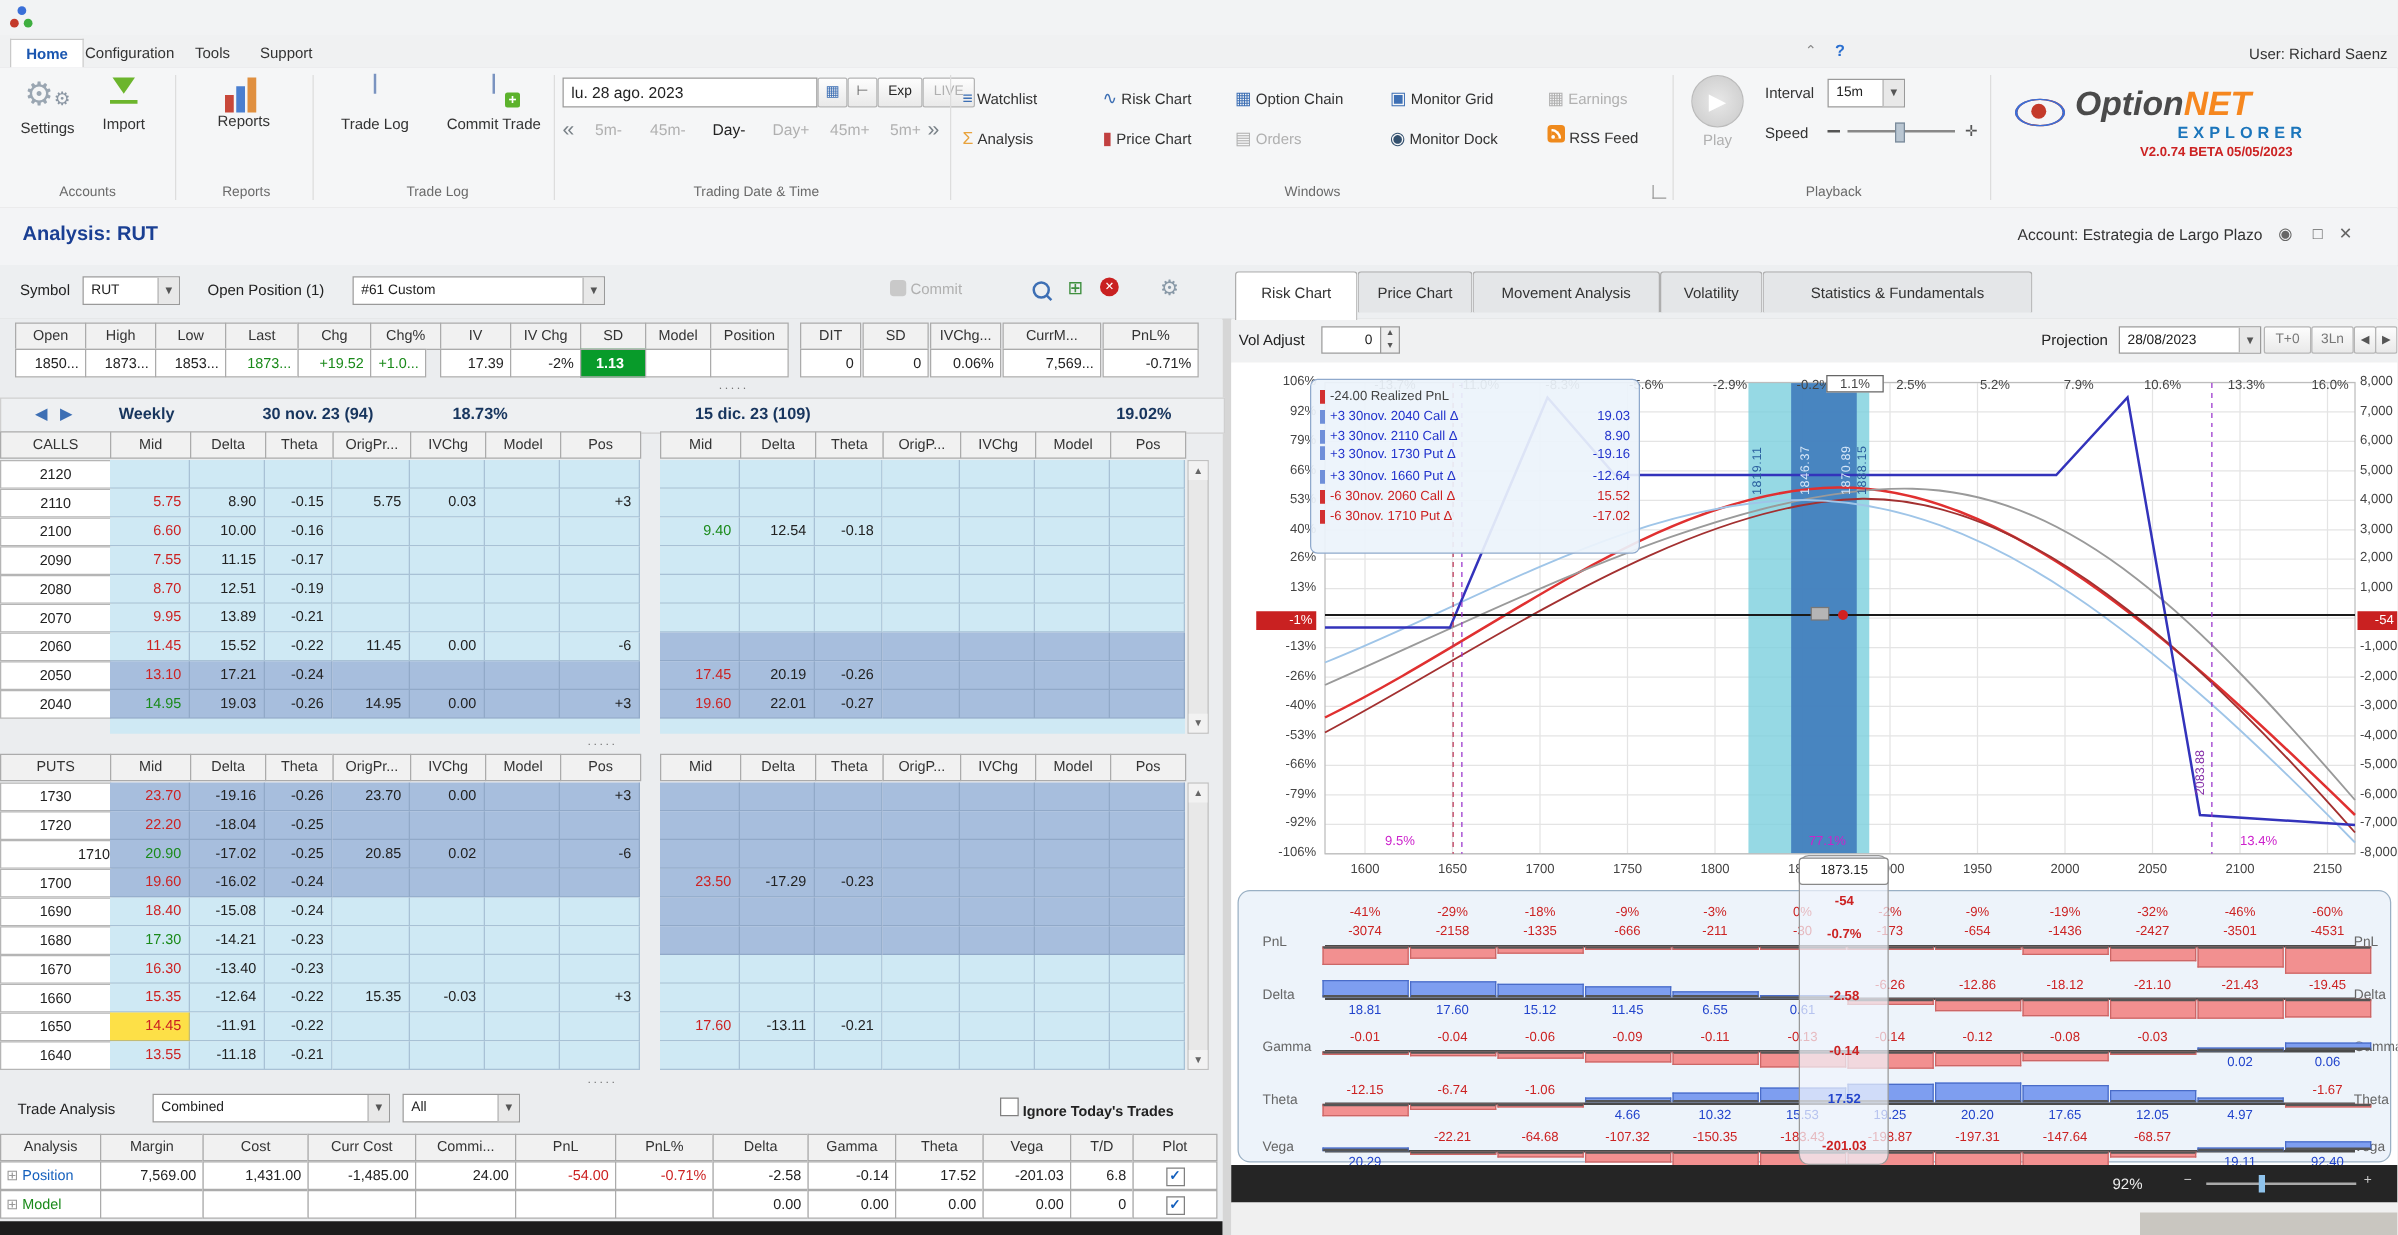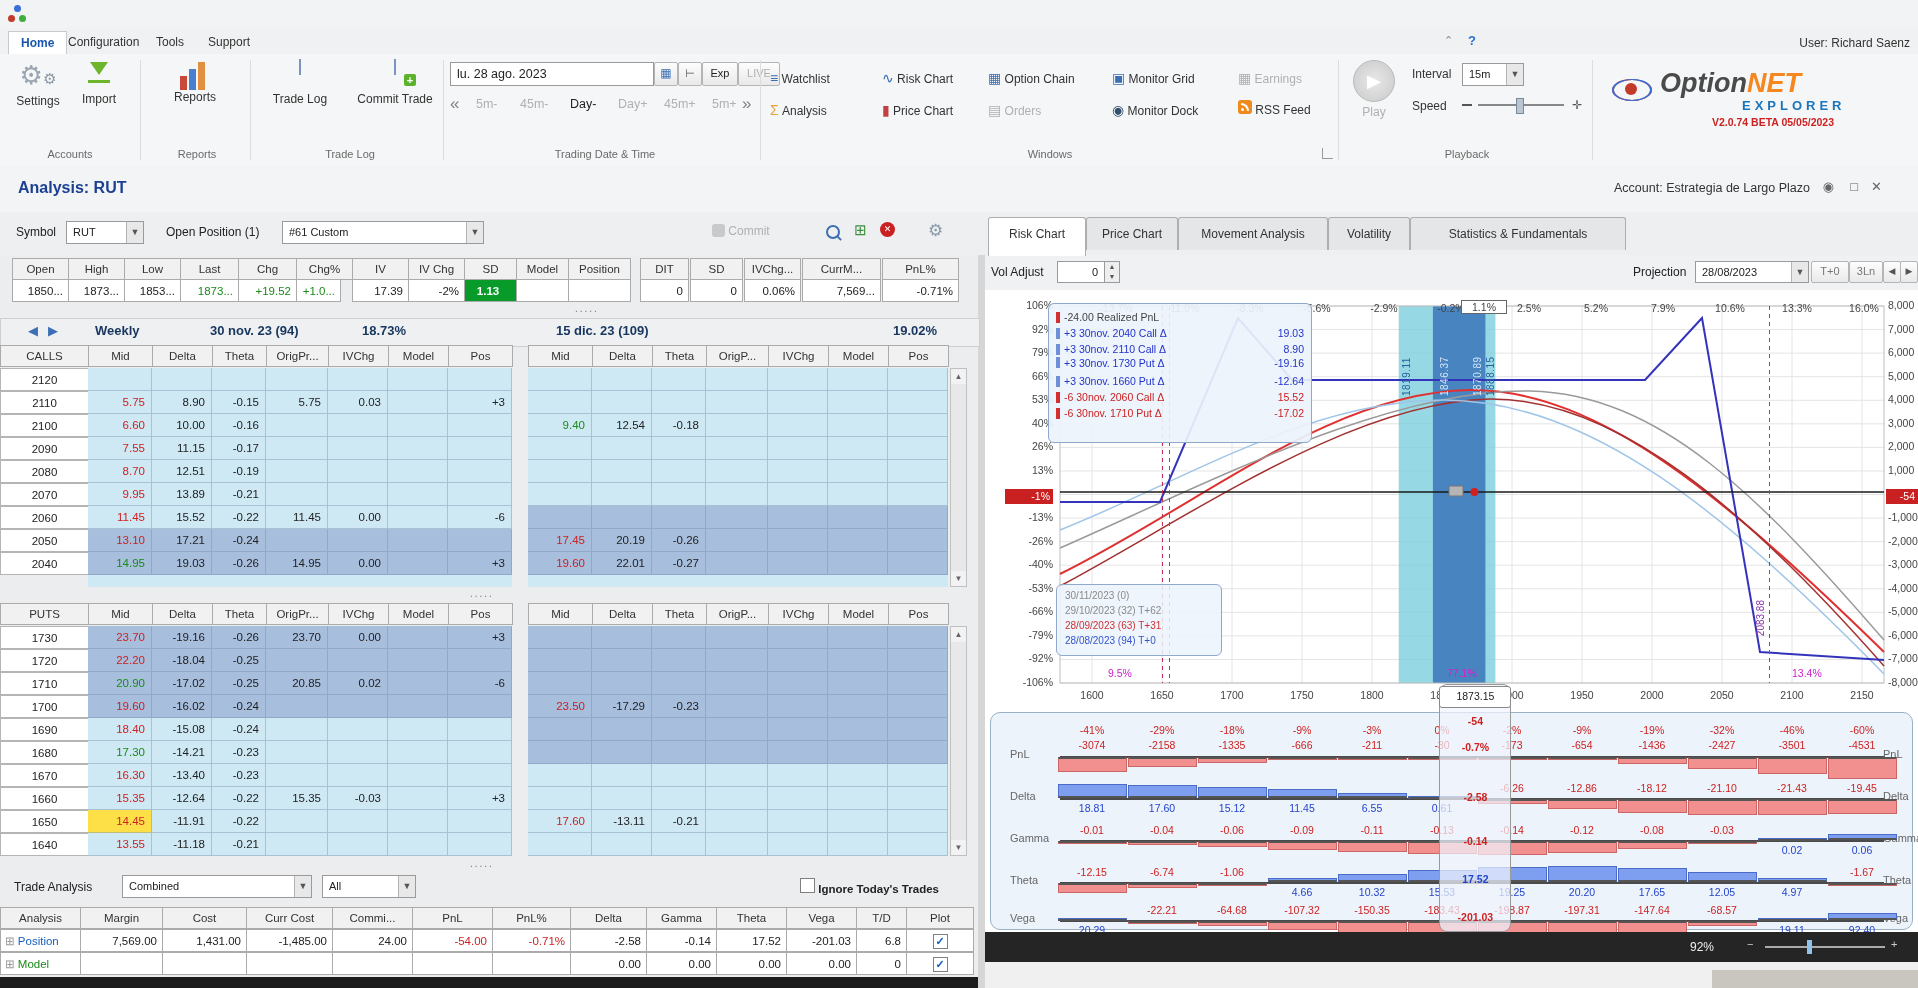--- a/index.html
+++ b/index.html
@@ -389,26 +389,20 @@
       <div style="display: flex; align-items: center; height: 16px; font-size: 10.5px; color: rgb(204, 34, 34);">
         <span style="width:4px;height:11px;background:#d23030;margin-right:4px"></span>
         <span style="flex:1">-6 30nov. 2060 Call Δ</span>
         <span>15.52</span>
       </div>
       <div style="display: flex; align-items: center; height: 16px; font-size: 10.5px; color: rgb(204, 34, 34);">
         <span style="width:4px;height:11px;background:#d23030;margin-right:4px"></span>
         <span style="flex:1">-6 30nov. 1710 Put Δ</span>
         <span>-17.02</span>
       </div>
-    </div>
-    <div class="box-note" style="left: 71px; top: 294px; width: 148px; height: 64px; padding: 3px 8px; z-index: 2; background: rgba(236, 243, 251, 0.85);">
-      <div style="position: static; font-size: 10px; line-height: 15px; color: rgb(138, 138, 138);">30/11/2023 (0)</div>
-      <div style="position: static; font-size: 10px; line-height: 15px; color: rgb(138, 138, 138);">29/10/2023 (32) T+62</div>
-      <div style="position: static; font-size: 10px; line-height: 15px; color: rgb(204, 51, 51);">28/09/2023 (63) T+31</div>
-      <div style="position: static; font-size: 10px; line-height: 15px; color: rgb(51, 85, 204);">28/08/2023 (94) T+0</div>
     </div>
     <div class="abs" style="left: 123px; top: 377px; color: rgb(204, 34, 204); font-size: 10.5px; z-index: 2;">9.5%</div>
     <div class="abs" style="left: 462px; top: 377px; color: rgb(204, 34, 204); font-size: 10.5px; z-index: 2;">77.1%</div>
     <div class="abs" style="left: 807px; top: 377px; color: rgb(204, 34, 204); font-size: 10.5px; z-index: 2;">13.4%</div>
     <div class="abs" style="left: 5px; top: 422px; width: 921px; height: 216px; background: rgb(237, 243, 250); border: 1px solid rgb(154, 176, 196); border-radius: 10px;"></div>
     <div class="glabel" style="left: 25px; top: 458px;">PnL</div>
     <div class="glabel" style="left: 898px; top: 458px;">PnL</div>
     <div class="baseline" style="left: 75px; top: 466px; width: 824px;"></div>
     <div class="gtxt red" style="left: 72px; top: 434px;">-41%</div>
     <div class="gtxt red" style="left: 72px; top: 449px;">-3074</div>
@@ -810,21 +804,21 @@
     <div class="ccell" style="left: 328px; top: 394px; width: 60px; background: rgb(167, 190, 221);"></div>
     <div class="ccell" style="left: 388px; top: 394px; width: 60px; background: rgb(167, 190, 221);"></div>
     <div class="ccell" style="left: 448px; top: 394px; width: 64px; background: rgb(167, 190, 221);"></div>
     <div class="ccell" style="left: 528px; top: 394px; width: 64px; background: rgb(167, 190, 221); color: rgb(34, 34, 34);"></div>
     <div class="ccell" style="left: 592px; top: 394px; width: 60px; background: rgb(167, 190, 221);"></div>
     <div class="ccell" style="left: 652px; top: 394px; width: 54px; background: rgb(167, 190, 221);"></div>
     <div class="ccell" style="left: 706px; top: 394px; width: 62px; background: rgb(167, 190, 221);"></div>
     <div class="ccell" style="left: 768px; top: 394px; width: 60px; background: rgb(167, 190, 221);"></div>
     <div class="ccell" style="left: 828px; top: 394px; width: 60px; background: rgb(167, 190, 221);"></div>
     <div class="ccell" style="left: 888px; top: 394px; width: 60px; background: rgb(167, 190, 221);"></div>
-    <div class="scell" style="left: 0px; top: 417px; width: 89px;">1710</div>
+    <div class="scell" style="left: 0px; top: 417px; width: 89px; text-align: right;">1710</div>
     <div class="ccell" style="left: 88px; top: 417px; width: 64px; background: rgb(167, 190, 221); color: rgb(26, 138, 26);">20.90</div>
     <div class="ccell" style="left: 152px; top: 417px; width: 60px; background: rgb(167, 190, 221);">-17.02</div>
     <div class="ccell" style="left: 212px; top: 417px; width: 54px; background: rgb(167, 190, 221);">-0.25</div>
     <div class="ccell" style="left: 266px; top: 417px; width: 62px; background: rgb(167, 190, 221);">20.85</div>
     <div class="ccell" style="left: 328px; top: 417px; width: 60px; background: rgb(167, 190, 221);">0.02</div>
     <div class="ccell" style="left: 388px; top: 417px; width: 60px; background: rgb(167, 190, 221);"></div>
     <div class="ccell" style="left: 448px; top: 417px; width: 64px; background: rgb(167, 190, 221);">-6</div>
     <div class="ccell" style="left: 528px; top: 417px; width: 64px; background: rgb(167, 190, 221); color: rgb(34, 34, 34);"></div>
     <div class="ccell" style="left: 592px; top: 417px; width: 60px; background: rgb(167, 190, 221);"></div>
     <div class="ccell" style="left: 652px; top: 417px; width: 54px; background: rgb(167, 190, 221);"></div>

